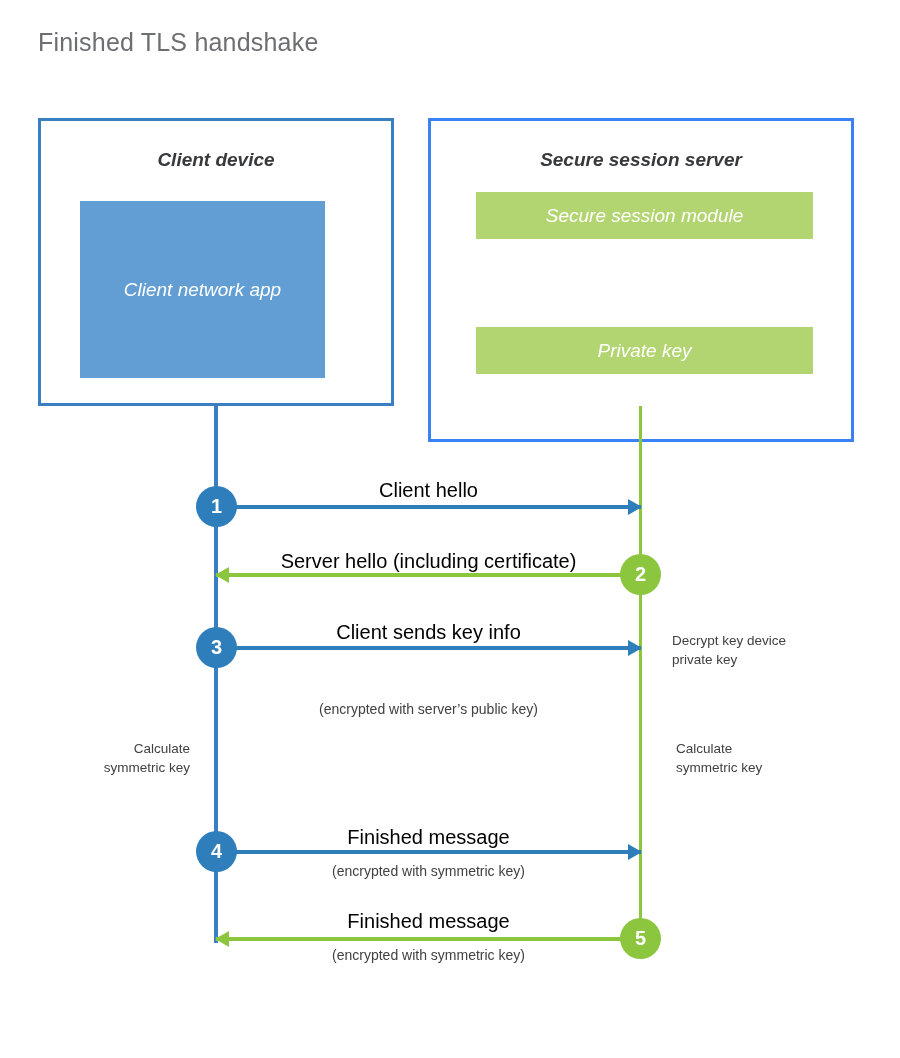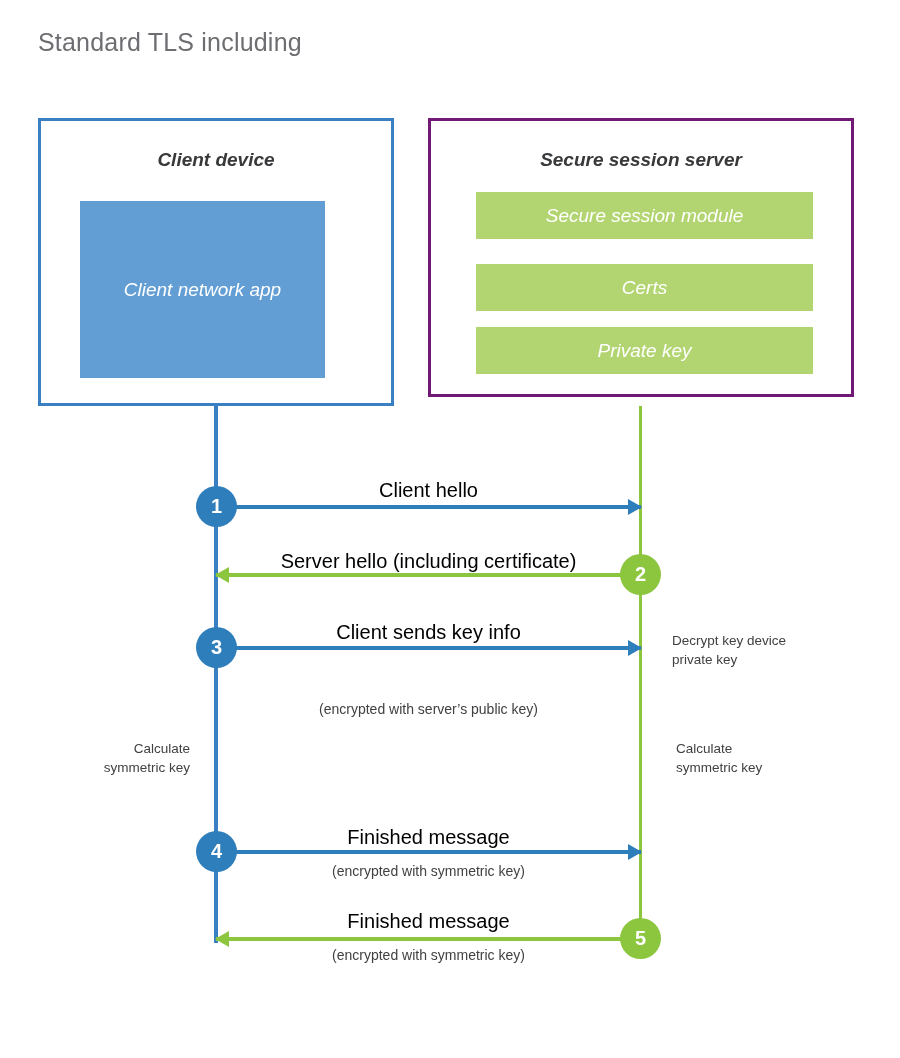--- a/index.html
+++ b/index.html
@@ -40,22 +40,22 @@
     left: 38px;
     top: 118px;
     width: 356px;
     height: 288px;
     border: 3px solid #3a7fc1;
   }
   .actor-box.server {
     left: 428px;
     top: 118px;
     width: 426px;
-    height: 279px;
-    border: 3px solid #701a75;
+    height: 324px;
+    border: 3px solid #3b82f6;
   }
   .actor-title {
     position: absolute;
     left: 0;
     right: 0;
     top: 28px;
     text-align: center;
     font-size: 19px;
     font-weight: 700;
     color: #38393b;
@@ -189,31 +189,30 @@
     line-height: 1.38;
     color: #414042;
     white-space: pre-line;
   }
   .side-note.left { text-align: right; }
   .side-note.right { text-align: left; }
 </style>
 </head>
 <body>
 
-<div class="page-title">Standard TLS including</div>
+<div class="page-title">Finished TLS handshake</div>
 
 <div class="actor-box client">
   <div class="actor-title">Client device</div>
   <div class="client-app-box">Client network app</div>
 </div>
 
 <div class="actor-box server">
   <div class="actor-title">Secure session server</div>
   <div class="server-bar b0">Secure session module</div>
-  <div class="server-bar b1">Certs</div>
   <div class="server-bar b2">Private key</div>
 </div>
 
 <div class="lifeline client-line"></div>
 <div class="lifeline server-line"></div>
 
 <div class="msg-label" style="left:216px; top:479px; width:425px;">Client hello</div>
 <div class="arrow blue to-right" style="left:216px; top:505px; width:425px;">
   <div class="shaft"></div>
   <div class="head"></div>

